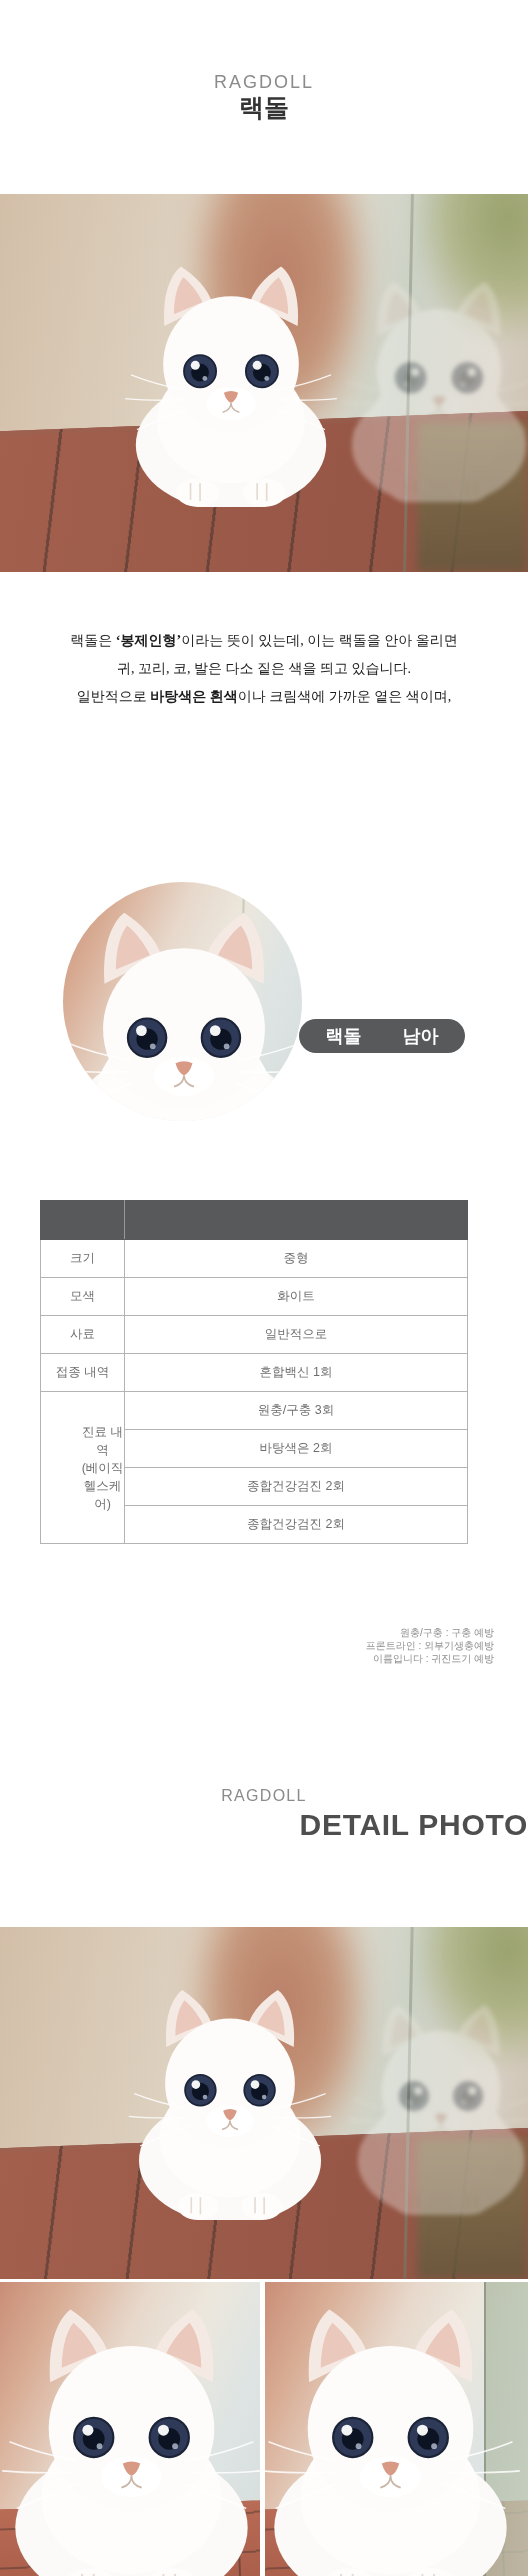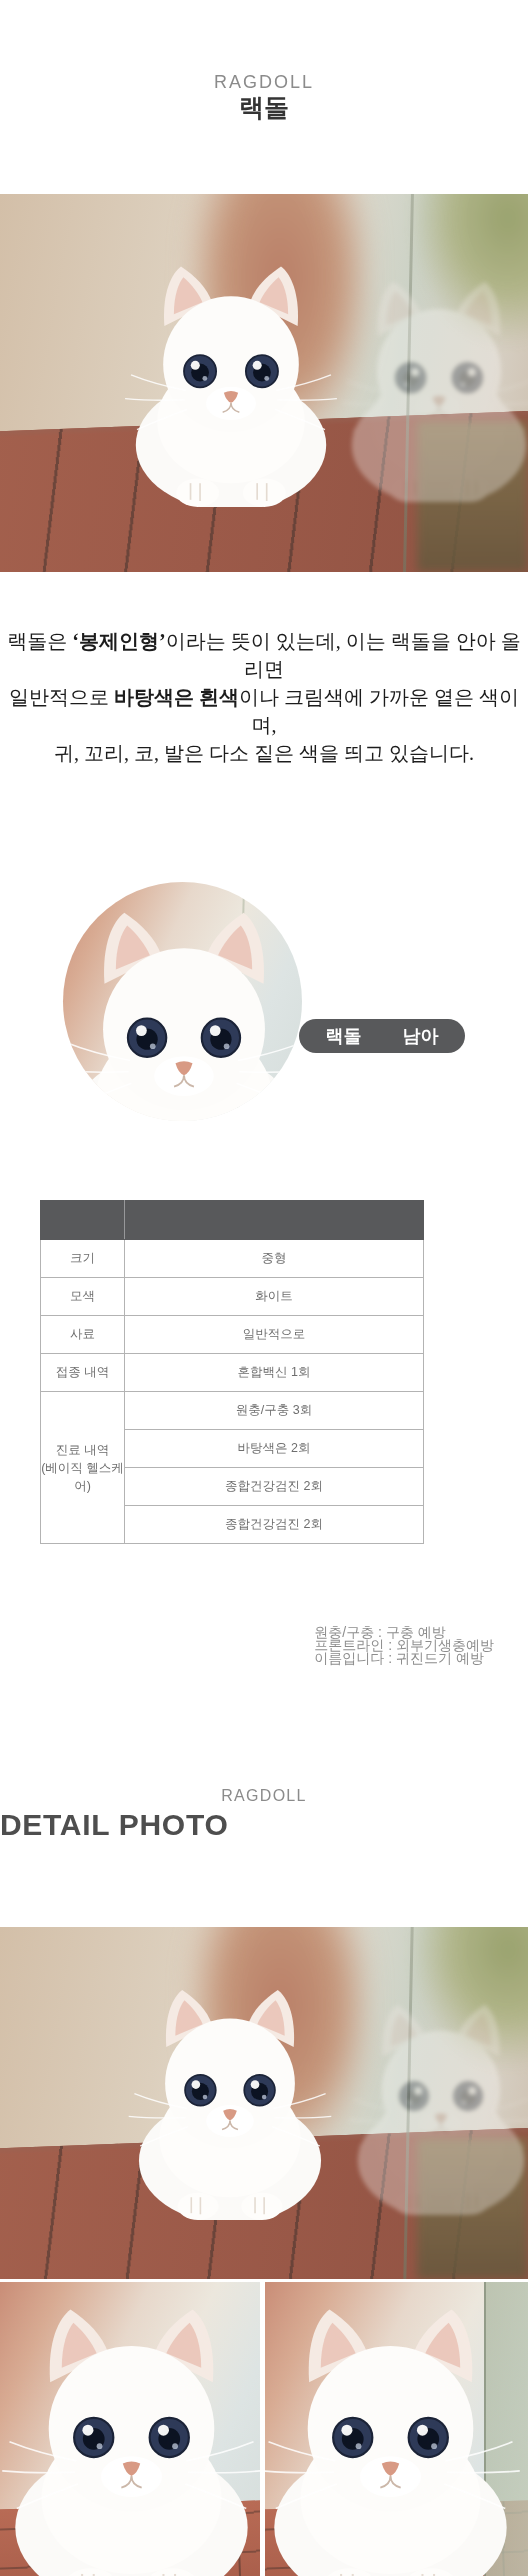--- a/index.html
+++ b/index.html
@@ -51,49 +51,49 @@
   .closeup .glasstrip{position:absolute;right:0;top:0;width:17%;height:100%;
     background:linear-gradient(100deg,rgba(173,184,162,.75),rgba(194,203,184,.8));}
   .closeup .glasstrip::before{content:"";position:absolute;left:0;top:0;width:2px;height:100%;
     background:#6f7a66;opacity:.55;}
 
   .cat{position:absolute;}
 
   
   .desc{top:627px;left:0;width:528px;text-align:center;
     font-family:"Liberation Serif","DejaVu Serif",serif;
-    font-size:20px;line-height:28px;color:#1c1c1c;}
+    font-size:14px;line-height:28px;color:#1c1c1c;}
   .desc p{margin:0;}
   .desc .b{font-weight:700;}
 
   
   .circle-photo{left:63px;top:882px;width:239px;height:239px;border-radius:50%;}
   .badge{left:299px;top:1019px;width:166px;height:34px;border-radius:17px;
     background:#58595b;color:#ffffff;display:flex;align-items:center;
     justify-content:space-between;padding:0 26.4px;box-sizing:border-box;
     font-size:18px;font-weight:600;}
 
   
   .tablewrap{left:40px;top:1200px;width:452px;}
-  table{border-collapse:collapse;width:384px;table-layout:fixed;}
+  table{border-collapse:collapse;width:428px;table-layout:fixed;}
   col.c1{width:84px;}
   thead th{background:#58595b;height:38px;border:0.7px solid #58595b;padding:0;}
   thead th:first-child{border-right:0.7px solid #97989a;}
   tbody td{border:0.7px solid #b3b3b3;height:37px;text-align:center;
     vertical-align:middle;font-size:12.5px;color:#6e6e6e;padding:0;}
-  td.lbl2 div{line-height:18px;}
-
-  
-  .notes{top:1626px;right:34px;
-    font-size:14px;line-height:13.2px;color:#8d8d8d;}
+  td.lbl2 div{line-height:18px;margin-left:40px;}
+
+  
+  .notes{top:1626px;right:34px;text-align:right;
+    font-size:10px;line-height:13.2px;color:#8d8d8d;}
 
   
   .detail-en{top:1787px;left:0;width:528px;text-align:center;
     font-size:16px;letter-spacing:1.3px;color:#8b8b8b;line-height:1.1;}
-  .detail-title{top:1807px;left:0;width:528px;text-align:left;
+  .detail-title{top:1807px;left:0;width:528px;text-align:right;
     font-size:30px;font-weight:800;color:#4e4e4e;letter-spacing:0.7px;line-height:1.2;}
 </style>
 </head>
 <body>
 
 <svg width="0" height="0" style="position:absolute" aria-hidden="true">
   <defs>
     <g id="kitten">
       <ellipse cx="100" cy="158" rx="80" ry="55" fill="#fbfaf8"></ellipse>
       <ellipse cx="100" cy="138" rx="62" ry="52" fill="#fefdfb"></ellipse>
@@ -154,22 +154,22 @@
   <svg class="cat reflect" style="right:-20px;top:79px;width:218px;height:229px;" viewBox="0 0 200 210">
       <use href="#kitten"></use>
     </svg>
   <svg class="cat" style="left:112px;top:63px;width:238px;height:250px;" viewBox="0 0 200 210">
       <use href="#kitten"></use>
     </svg>
 </div>
 
 <div class="abs desc">
   <p><span>랙돌은 </span><span class="b">‘봉제인형’</span><span>이라는 뜻이 있는데, 이는 랙돌을 안아 올리면</span></p>
+  <p>귀, 꼬리, 코, 발은 다소 짙은 색을 띄고 있습니다.</p>
   <p><span>일반적으로 </span><span class="b">바탕색은 흰색</span><span>이나 크림색에 가까운 옅은 색이며,</span></p>
-  <p>귀, 꼬리, 코, 발은 다소 짙은 색을 띄고 있습니다.</p>
 </div>
 
 <div class="abs closeup circle-photo">
   <div class="glassline2"></div>
   <svg class="cat" style="left:-21px;top:18.5px;width:284px;height:299px;" viewBox="0 0 200 210">
       <use href="#kitten"></use>
     </svg>
 </div>
 <div class="abs badge">
   <span>랙돌</span>

